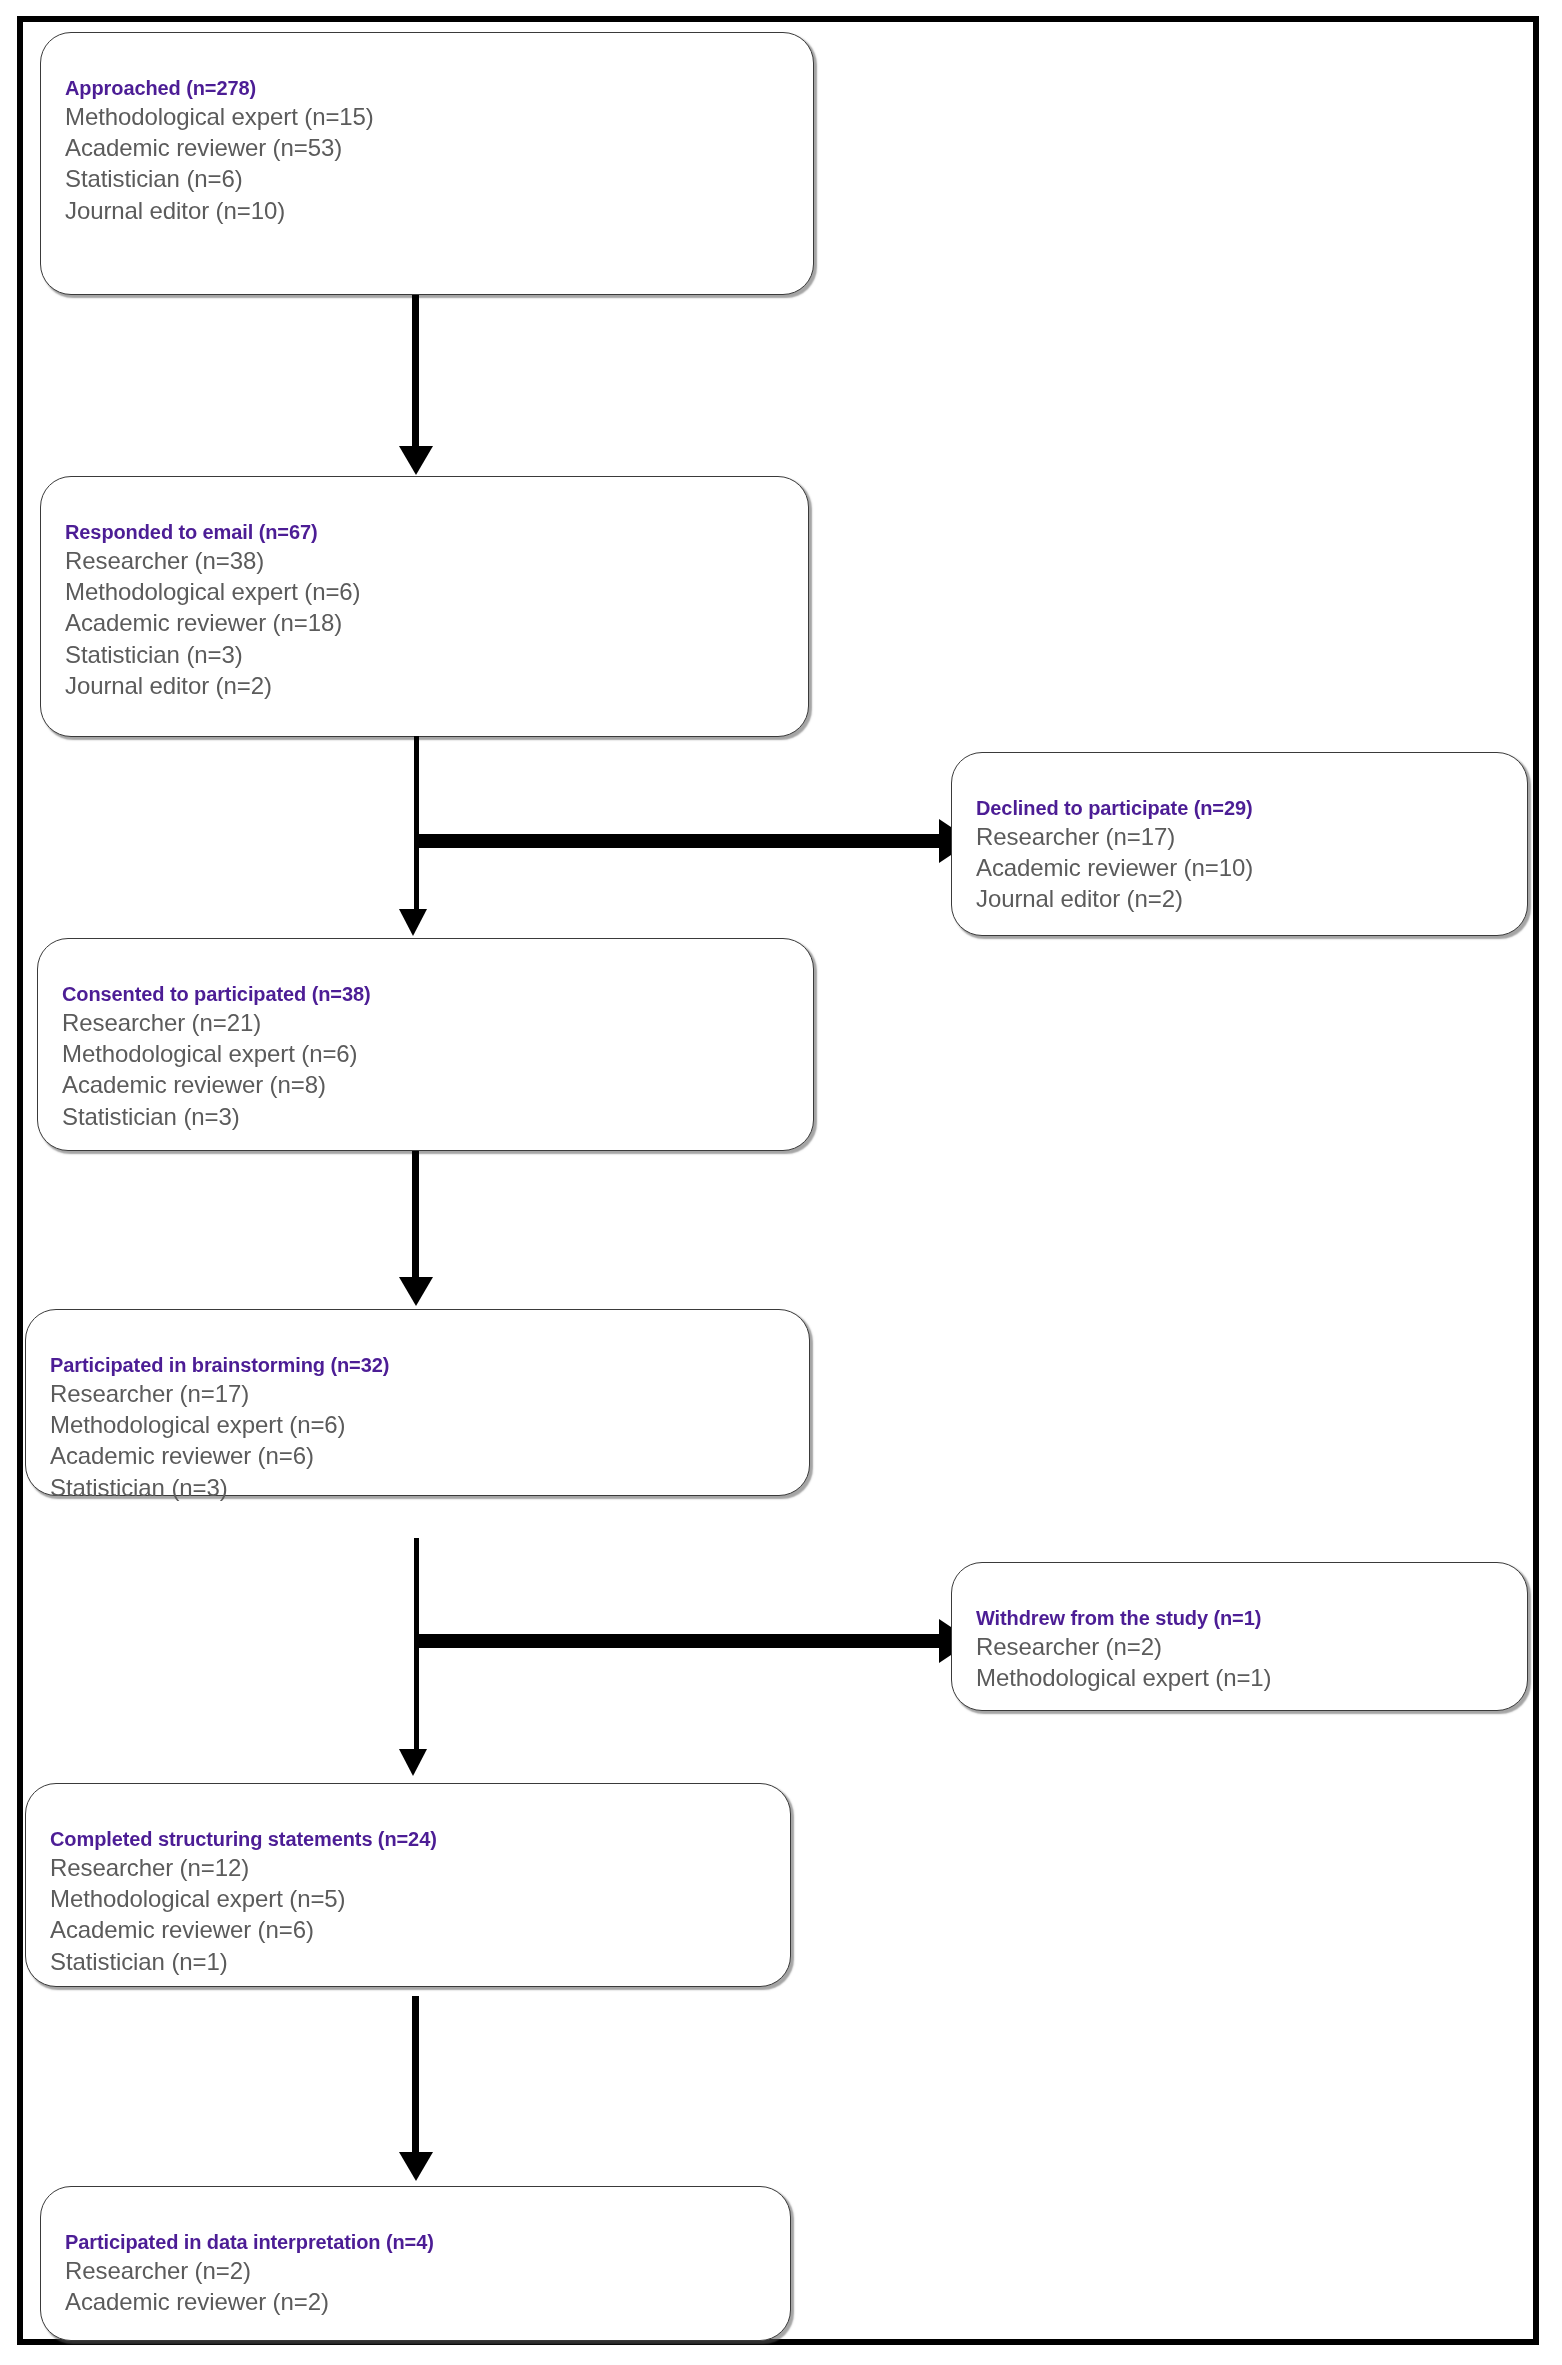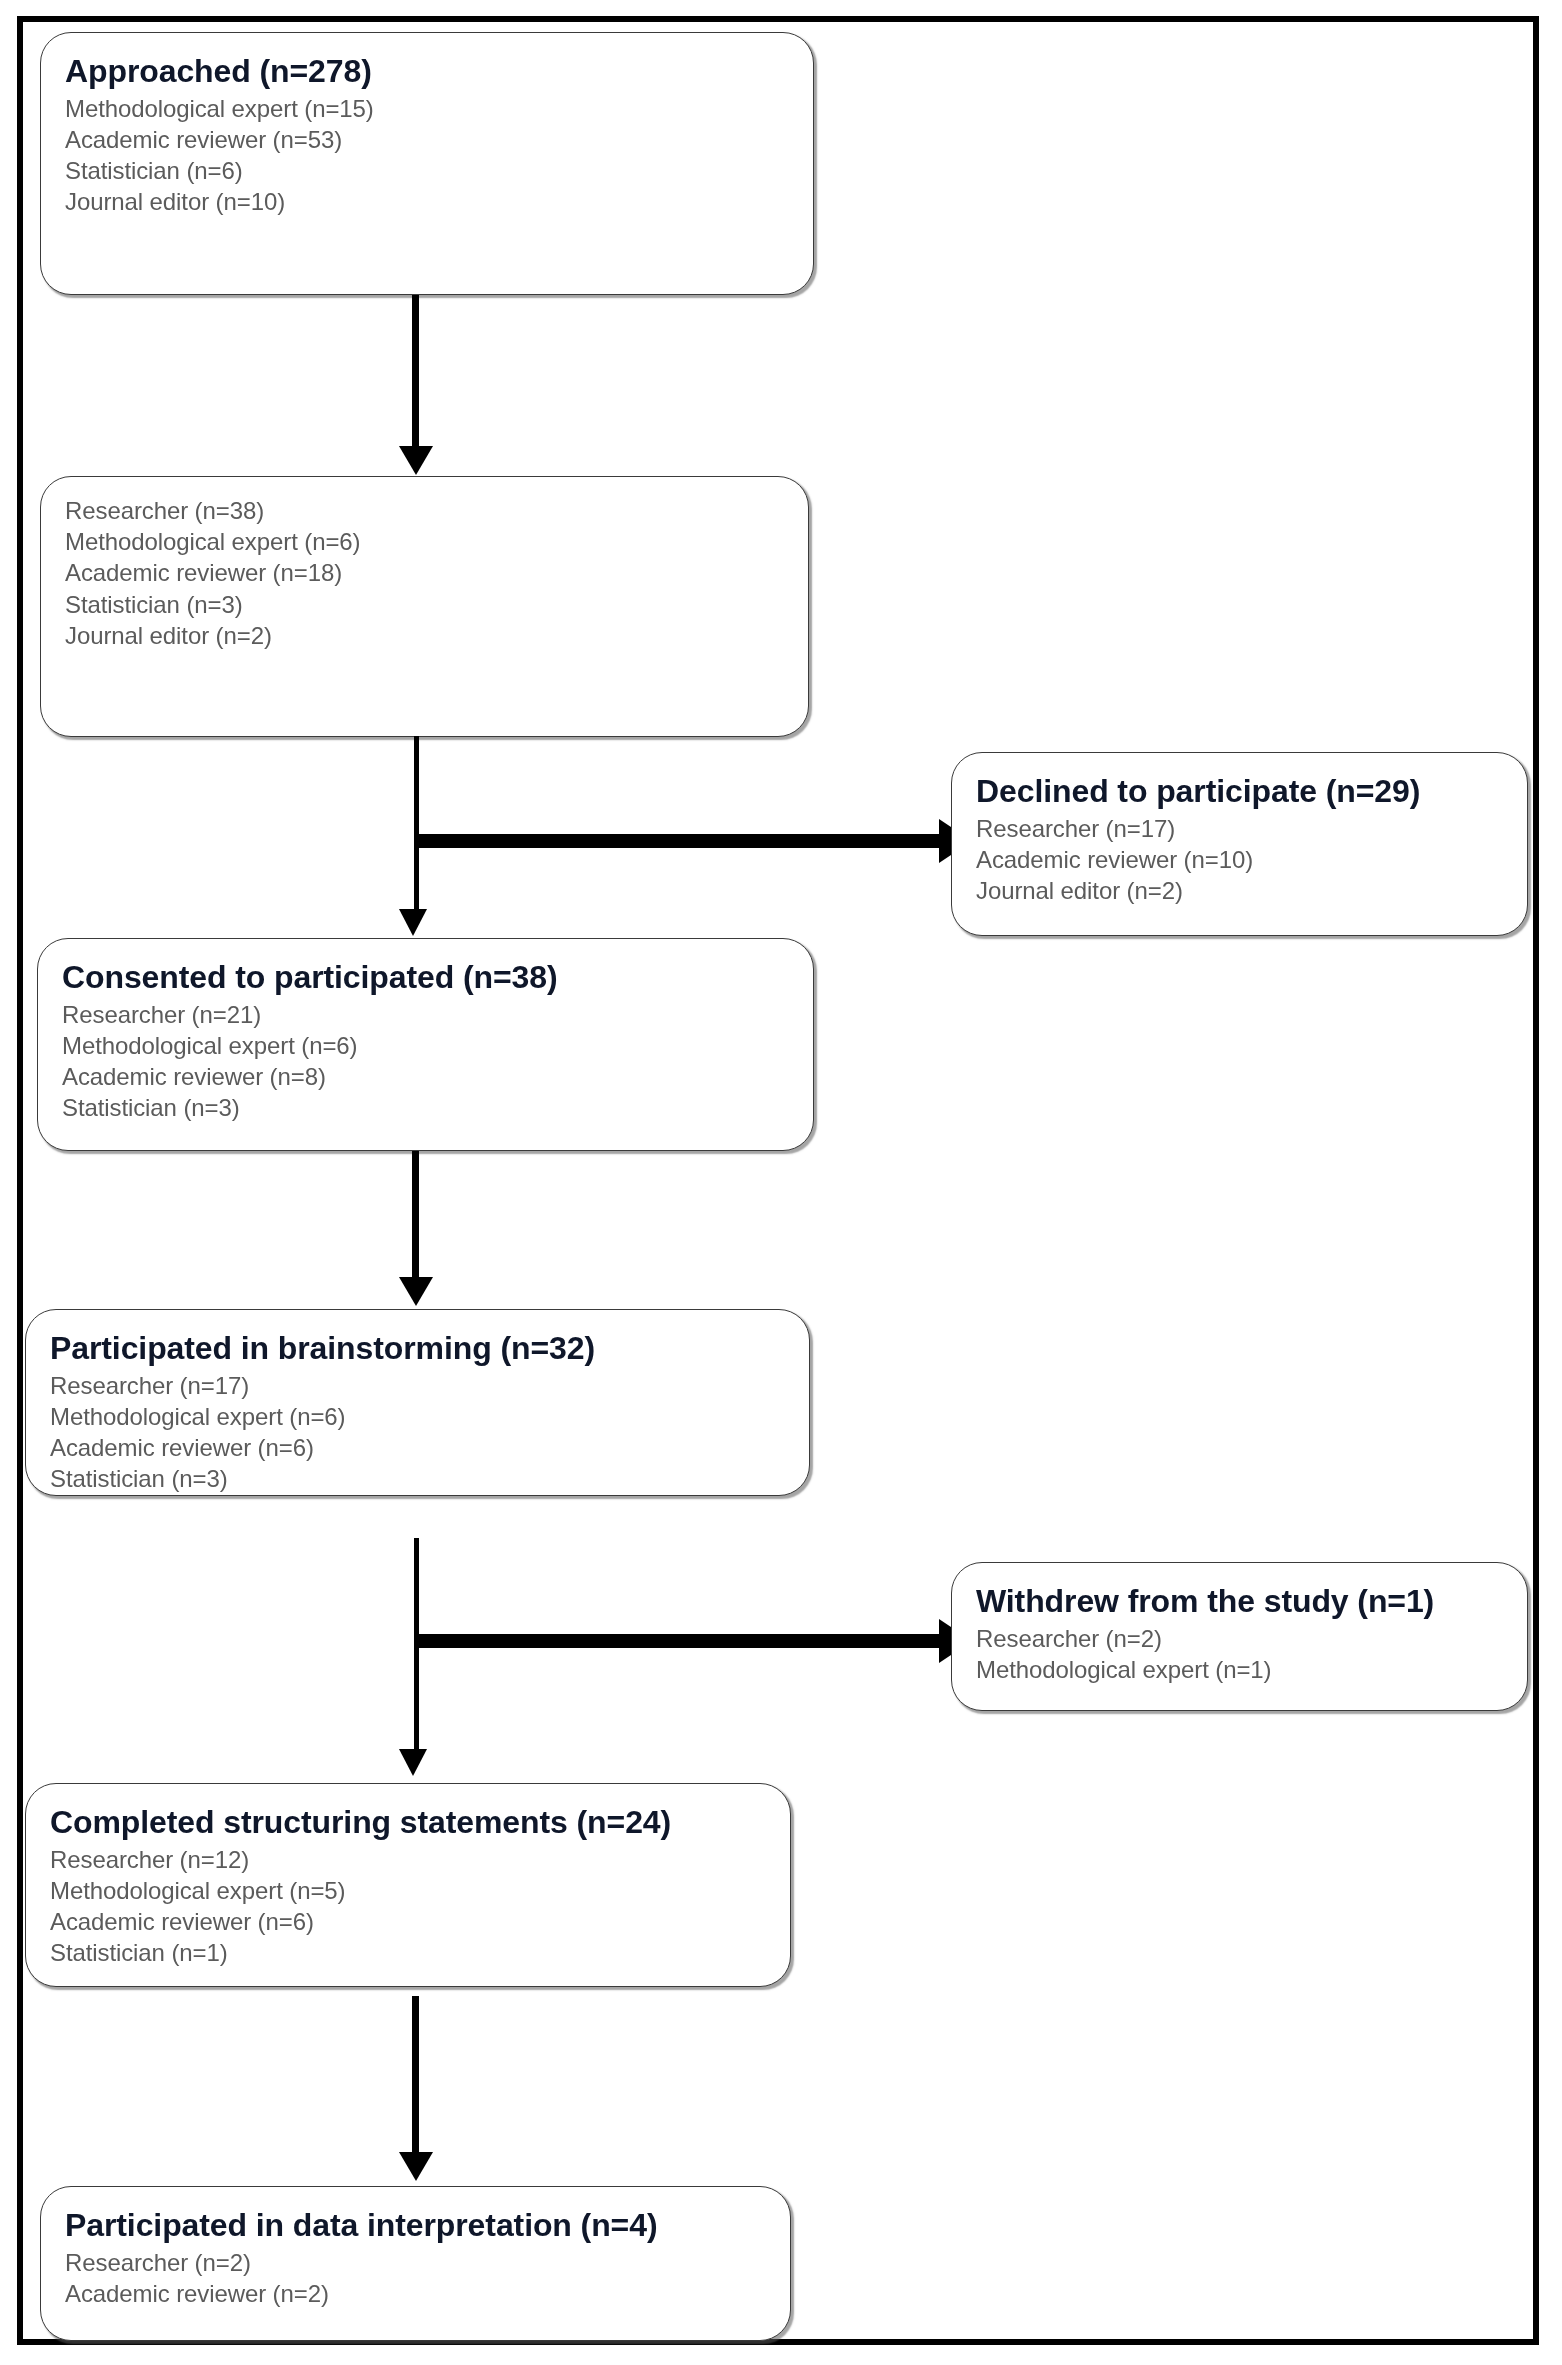--- a/index.html
+++ b/index.html
@@ -33,25 +33,26 @@
     position: absolute;
     box-sizing: border-box;
     background: #ffffff;
     border: 1.6px solid #3a3a3a;
     border-radius: 31px;
     box-shadow: 2.1px 2.1px 1.6px rgba(90,90,90,0.55);
     padding: 18px 24px 14.7px 24px;
   }
   .box-title {
     font-weight: bold;
-    color: #0f172a;
-    font-size: 32px;
+    color: #4c1d95;
+    font-size: 20px;
     line-height: 1.30;
     letter-spacing: -0.1px;
     white-space: nowrap;
+    margin-top: 24px;
   }
   .box-line {
     font-weight: normal;
     color: #5b5b5b;
     font-size: 24px;
     line-height: 1.30;
     letter-spacing: -0.1px;
     white-space: nowrap;
   }
 
@@ -100,20 +101,21 @@
     <div class="box-line">Methodological expert (n=15)</div>
     <div class="box-line">Academic reviewer (n=53)</div>
     <div class="box-line">Statistician (n=6)</div>
     <div class="box-line">Journal editor (n=10)</div>
   </div>
 
   <div class="v-line" style="left:412px; top:295px; height:153px;"></div>
   <div class="arrow-down" style="left:399px; top:446px;"></div>
 
   <div class="flow-box" style="left:40px; top:476px; width:769px; height:261px;">
+    <div class="box-title">Responded to email (n=67)</div>
     <div class="box-line">Researcher (n=38)</div>
     <div class="box-line">Methodological expert (n=6)</div>
     <div class="box-line">Academic reviewer (n=18)</div>
     <div class="box-line">Statistician (n=3)</div>
     <div class="box-line">Journal editor (n=2)</div>
   </div>
 
   <div class="v-line-thin" style="left:414px; top:736px; height:179px;"></div>
   <div class="arrow-down" style="left:399px; top:909px; border-left-width:14.7px; border-right-width:14.7px; border-top-width:27px;"></div>
 

